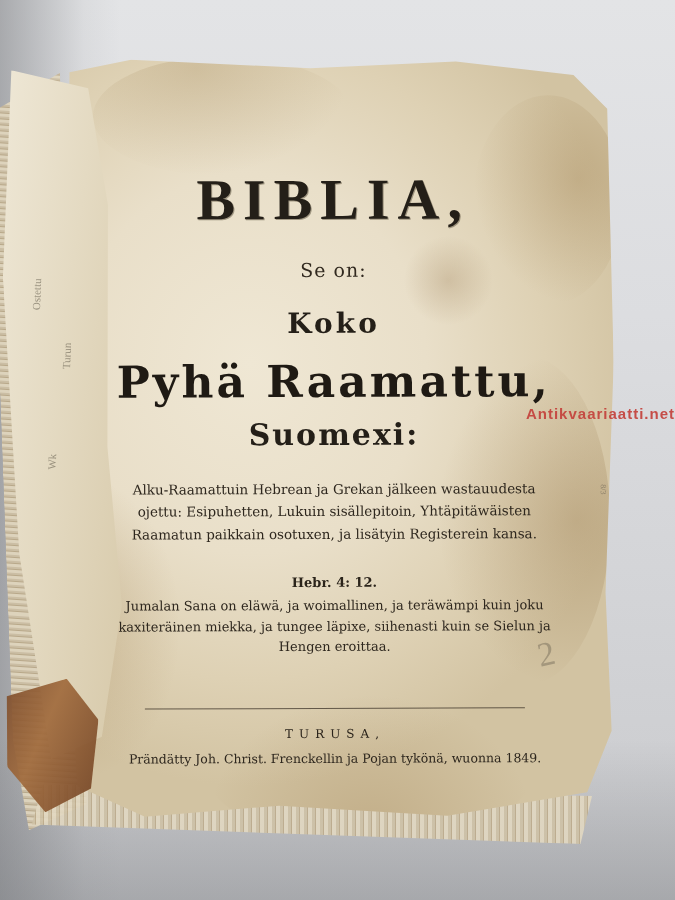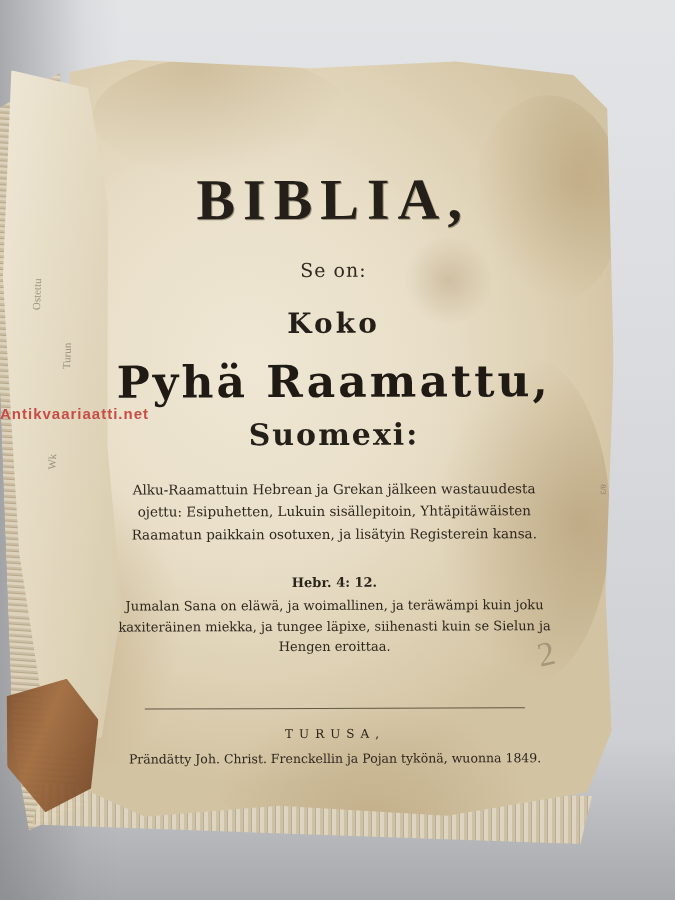--- a/index.html
+++ b/index.html
@@ -235,21 +235,21 @@
     font-family: "DejaVu Serif", serif;
     font-size: 12.5px;
     color: #2e271e;
   }
 
   
   .watermark {
     position: absolute;
     left: 0; right: 0;
     top: 405px;
-    text-align: left;
+    text-align: right;
     font-family: "Liberation Sans", sans-serif;
     font-size: 15px;
     font-weight: bold;
     letter-spacing: 1px;
     color: #c4423c;
     opacity: .92;
   }
 
   
   .pencil-mark {

